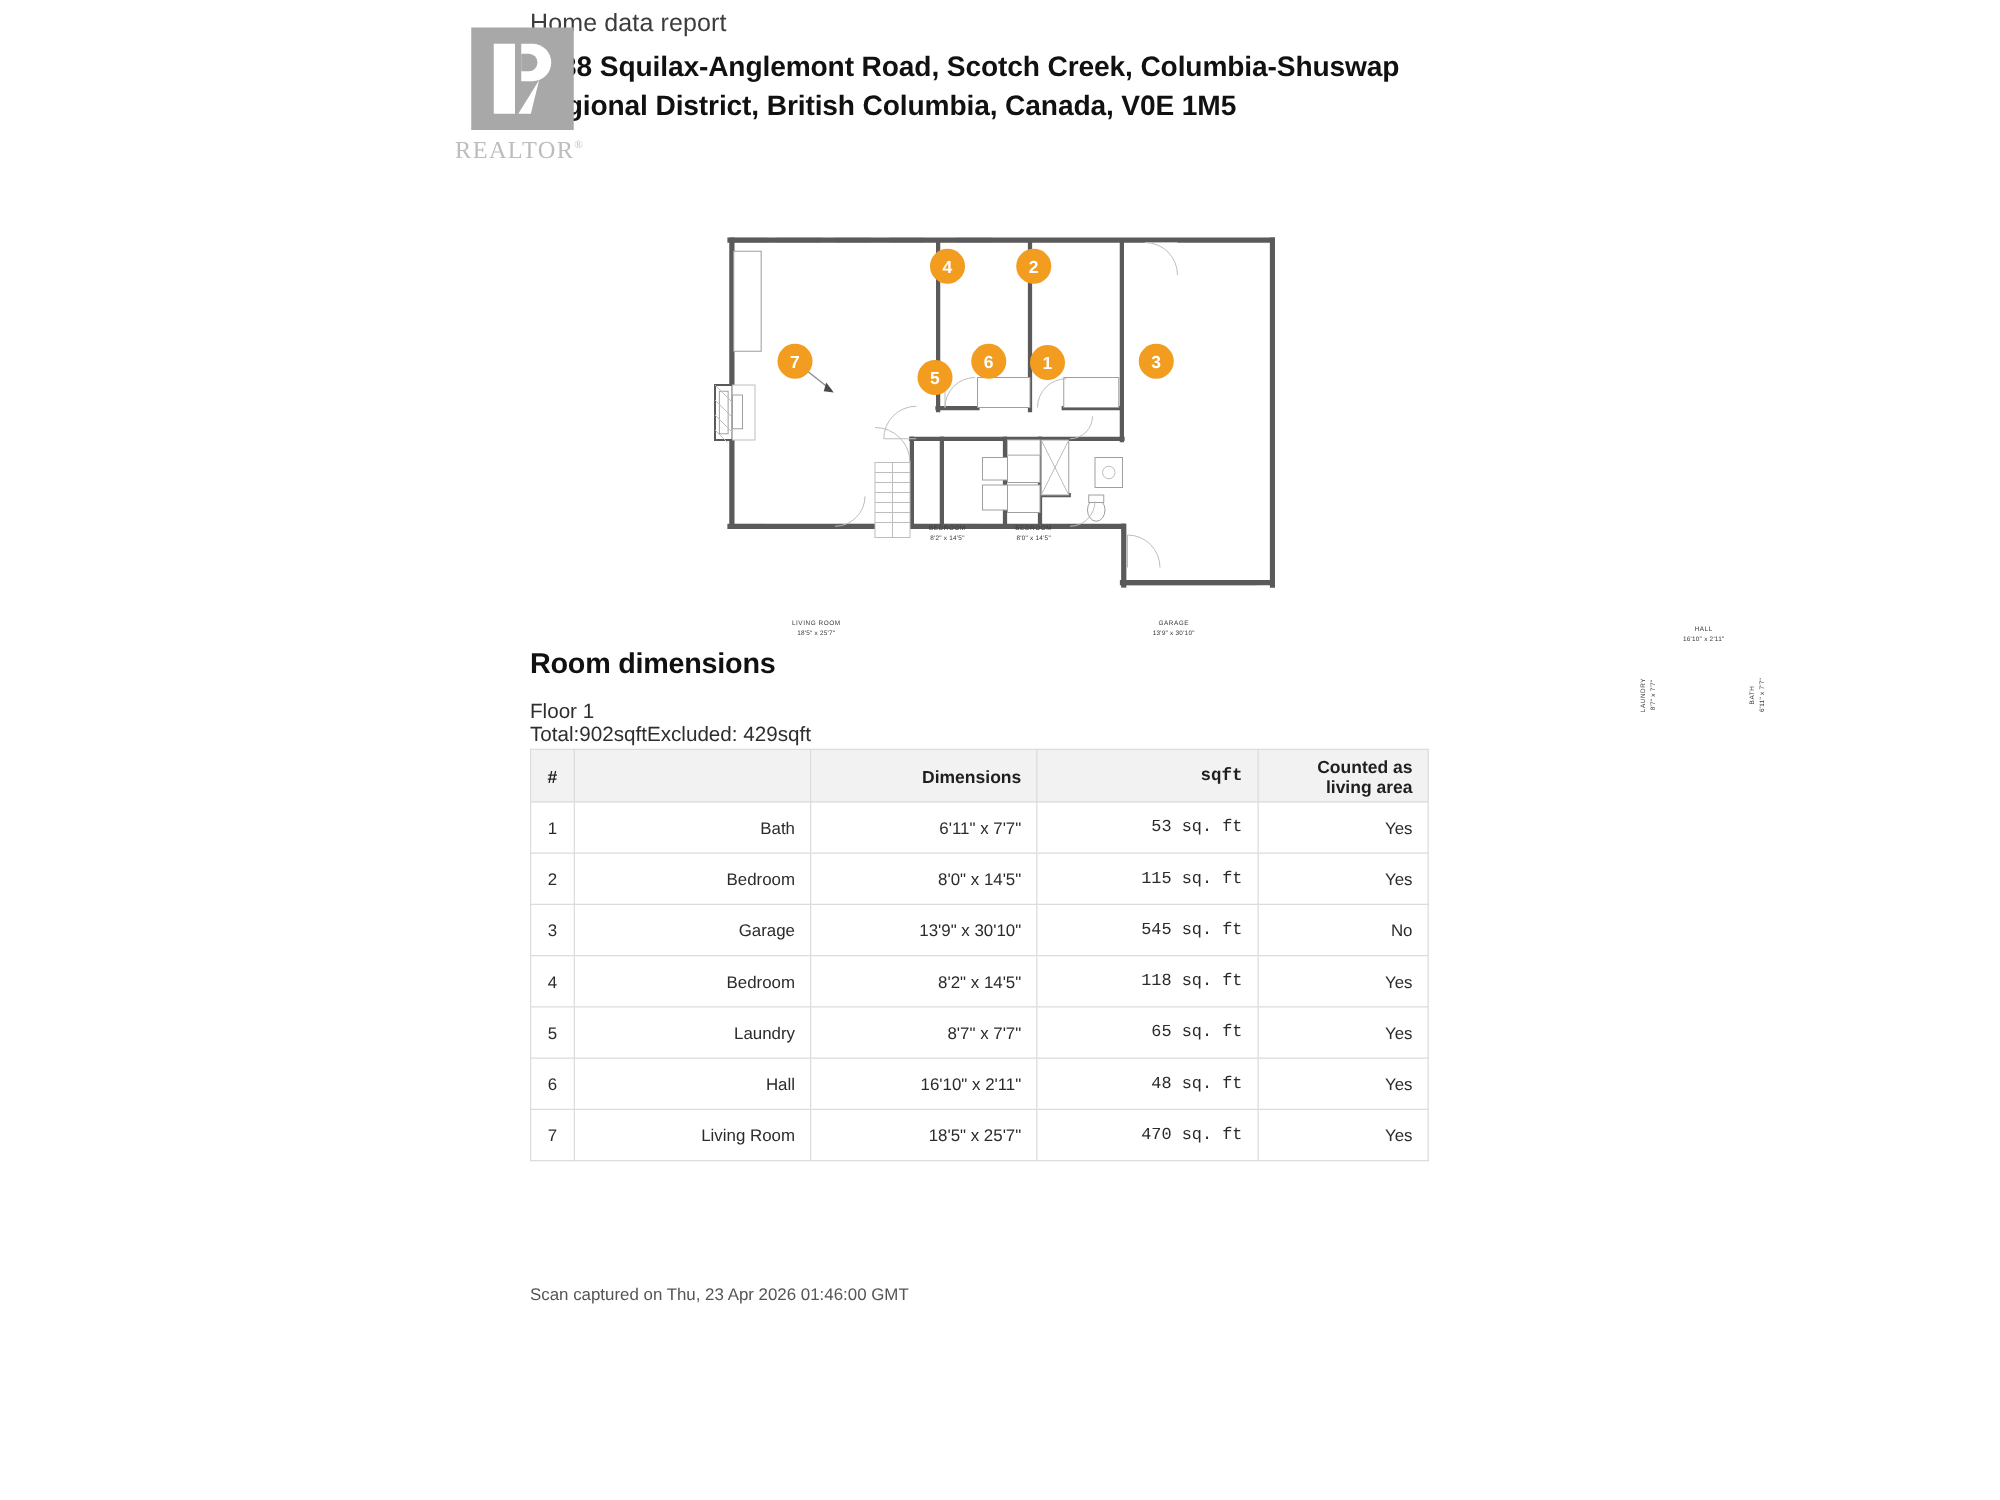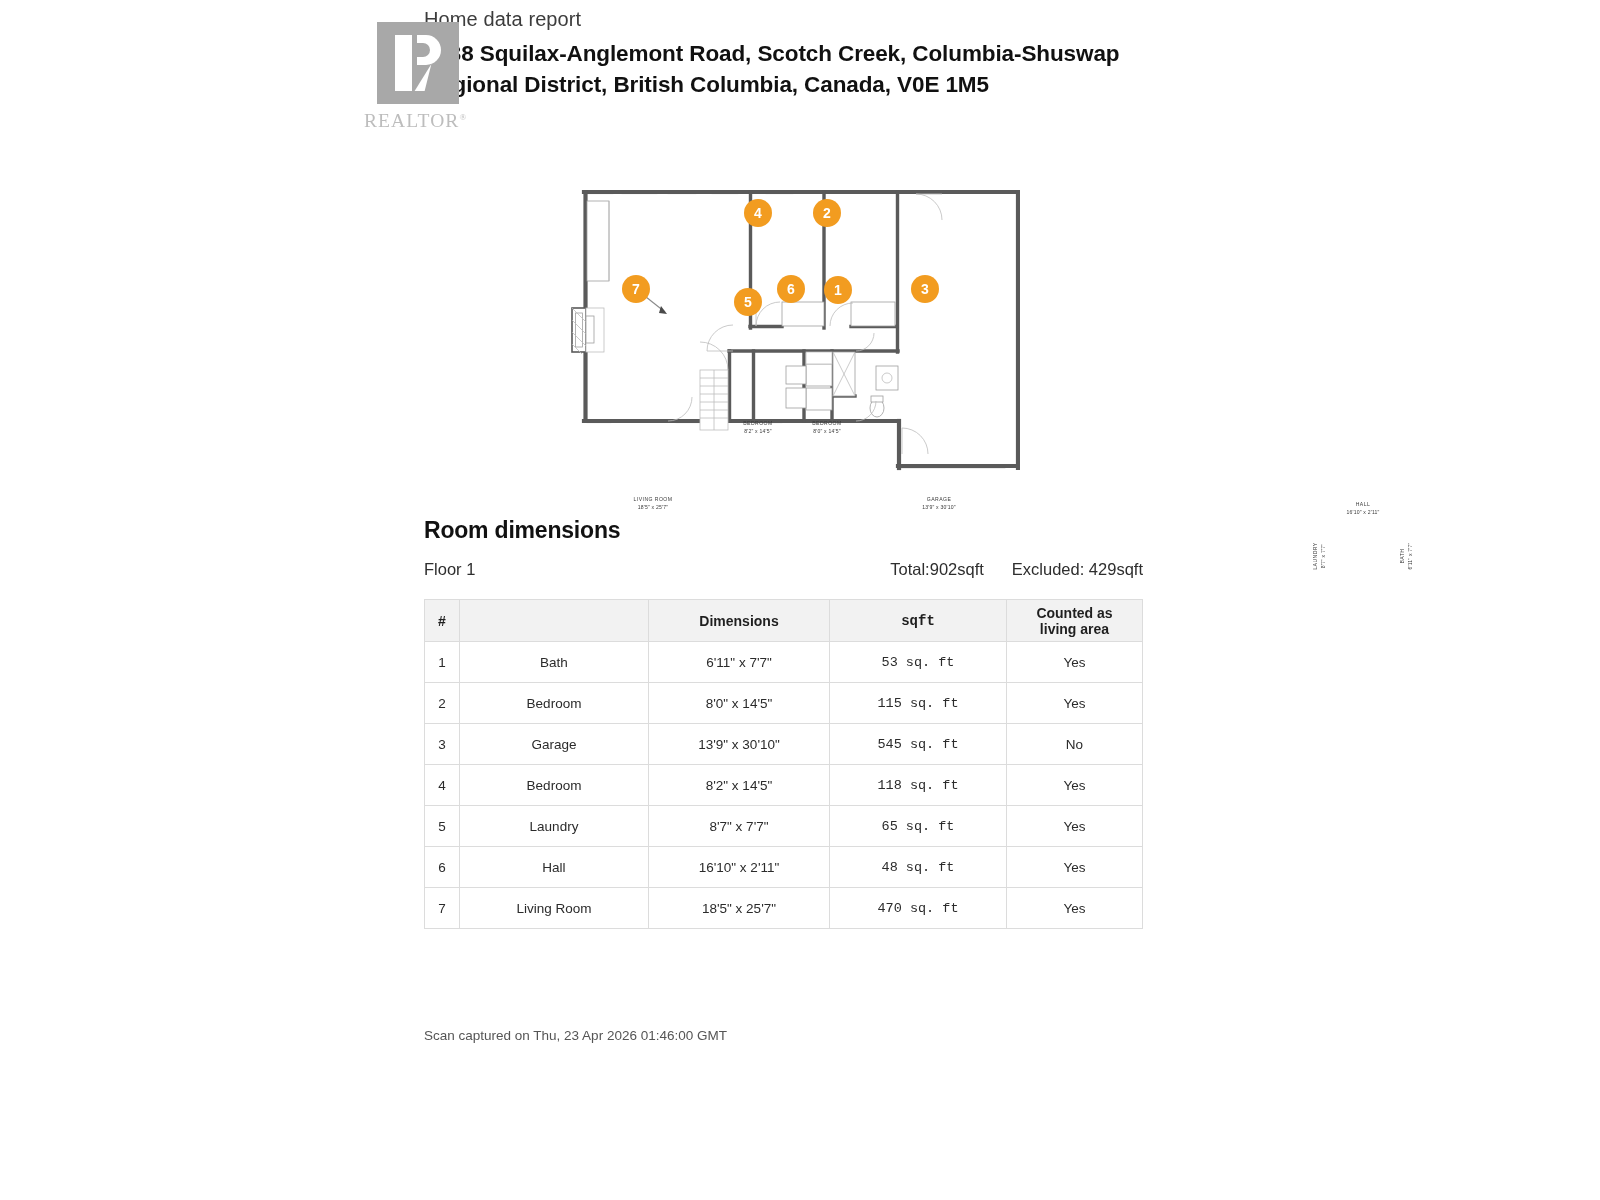--- a/index.html
+++ b/index.html
@@ -164,39 +164,39 @@
   .floor-row {
     position: absolute;
     left: 424px;
     top: 560px;
     width: 719px;
     display: flex;
     align-items: baseline;
     justify-content: space-between;
     font-size: 16.5px;
     color: #2e2e2e;
+    flex-direction: column;
   }
   .floor-row .totals {
     display: flex;
-    gap: 28px;
   }
 
   table.dims {
     position: absolute;
     left: 424px;
     top: 599px;
     width: 719px;
     border-collapse: collapse;
     font-size: 13.5px;
     color: #2b2b2b;
     background: #fff;
   }
   table.dims th, table.dims td {
     border: 1px solid #dcdcdc;
-    text-align: center;
+    text-align: right;
     vertical-align: middle;
     padding: 0 12px;
     height: 40px;
     font-weight: normal;
   }
   table.dims thead th {
     background: #f2f2f2;
     font-weight: bold;
     height: 41px;
     color: #1f1f1f;

